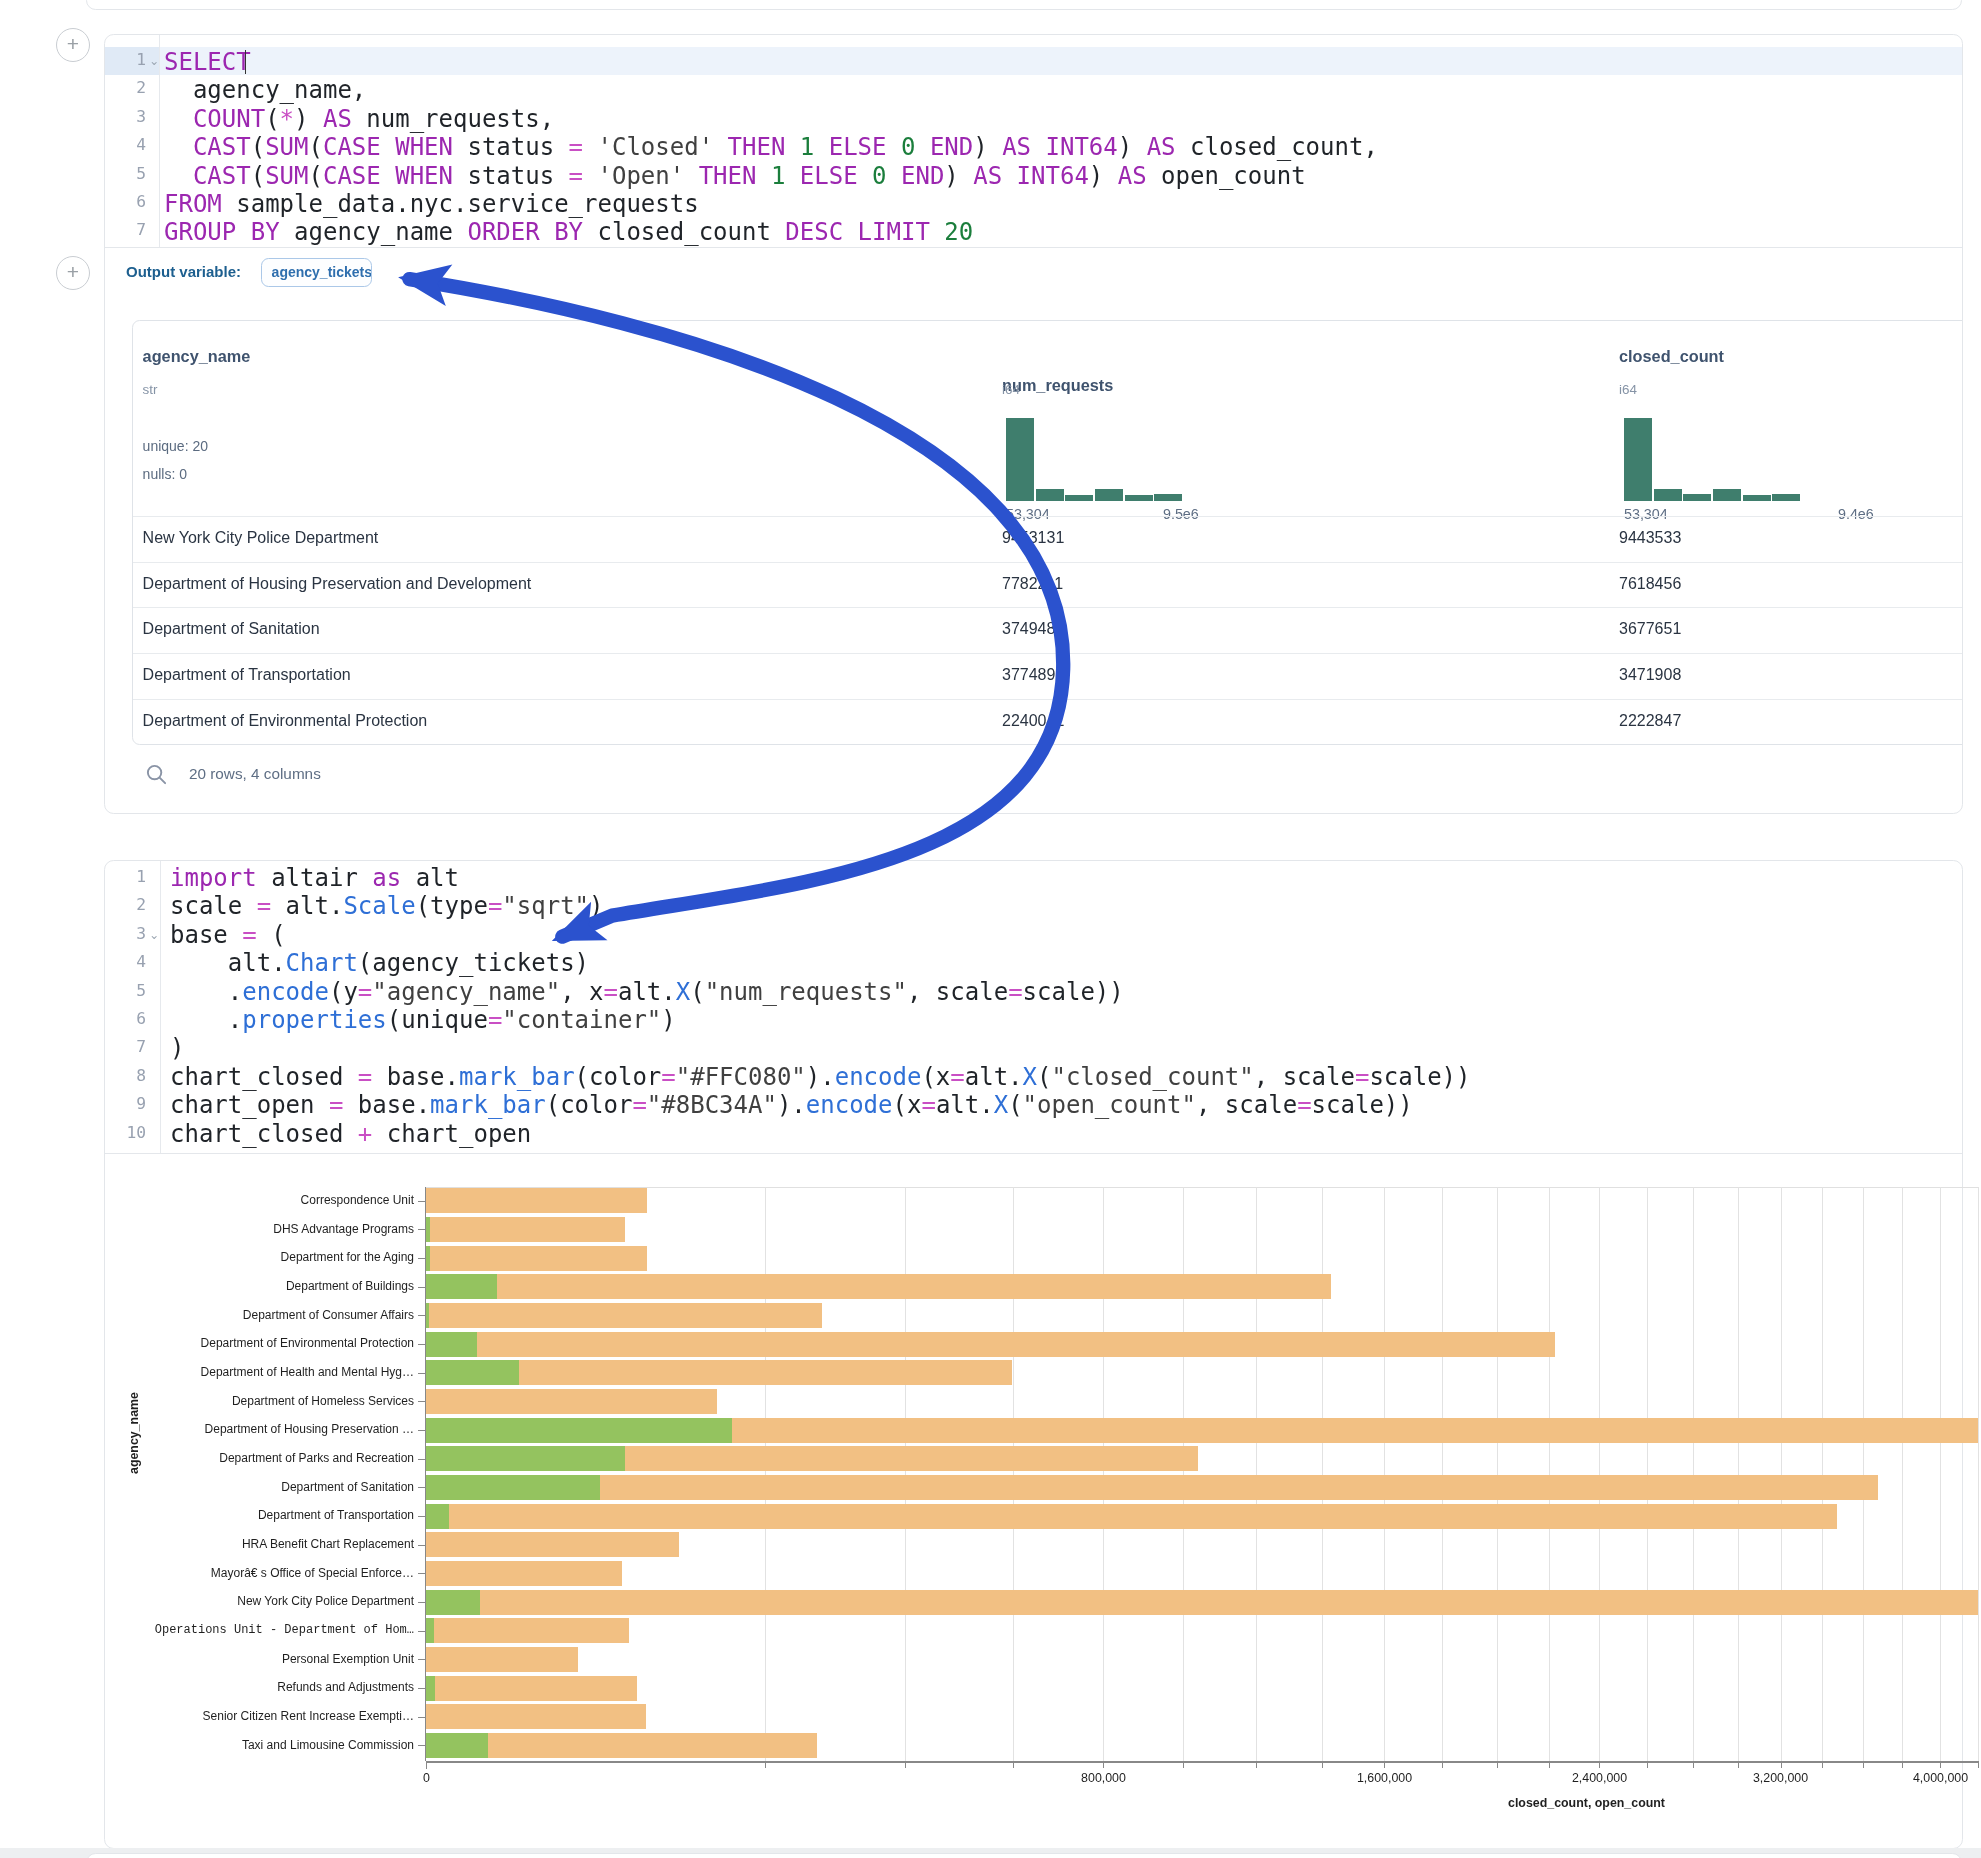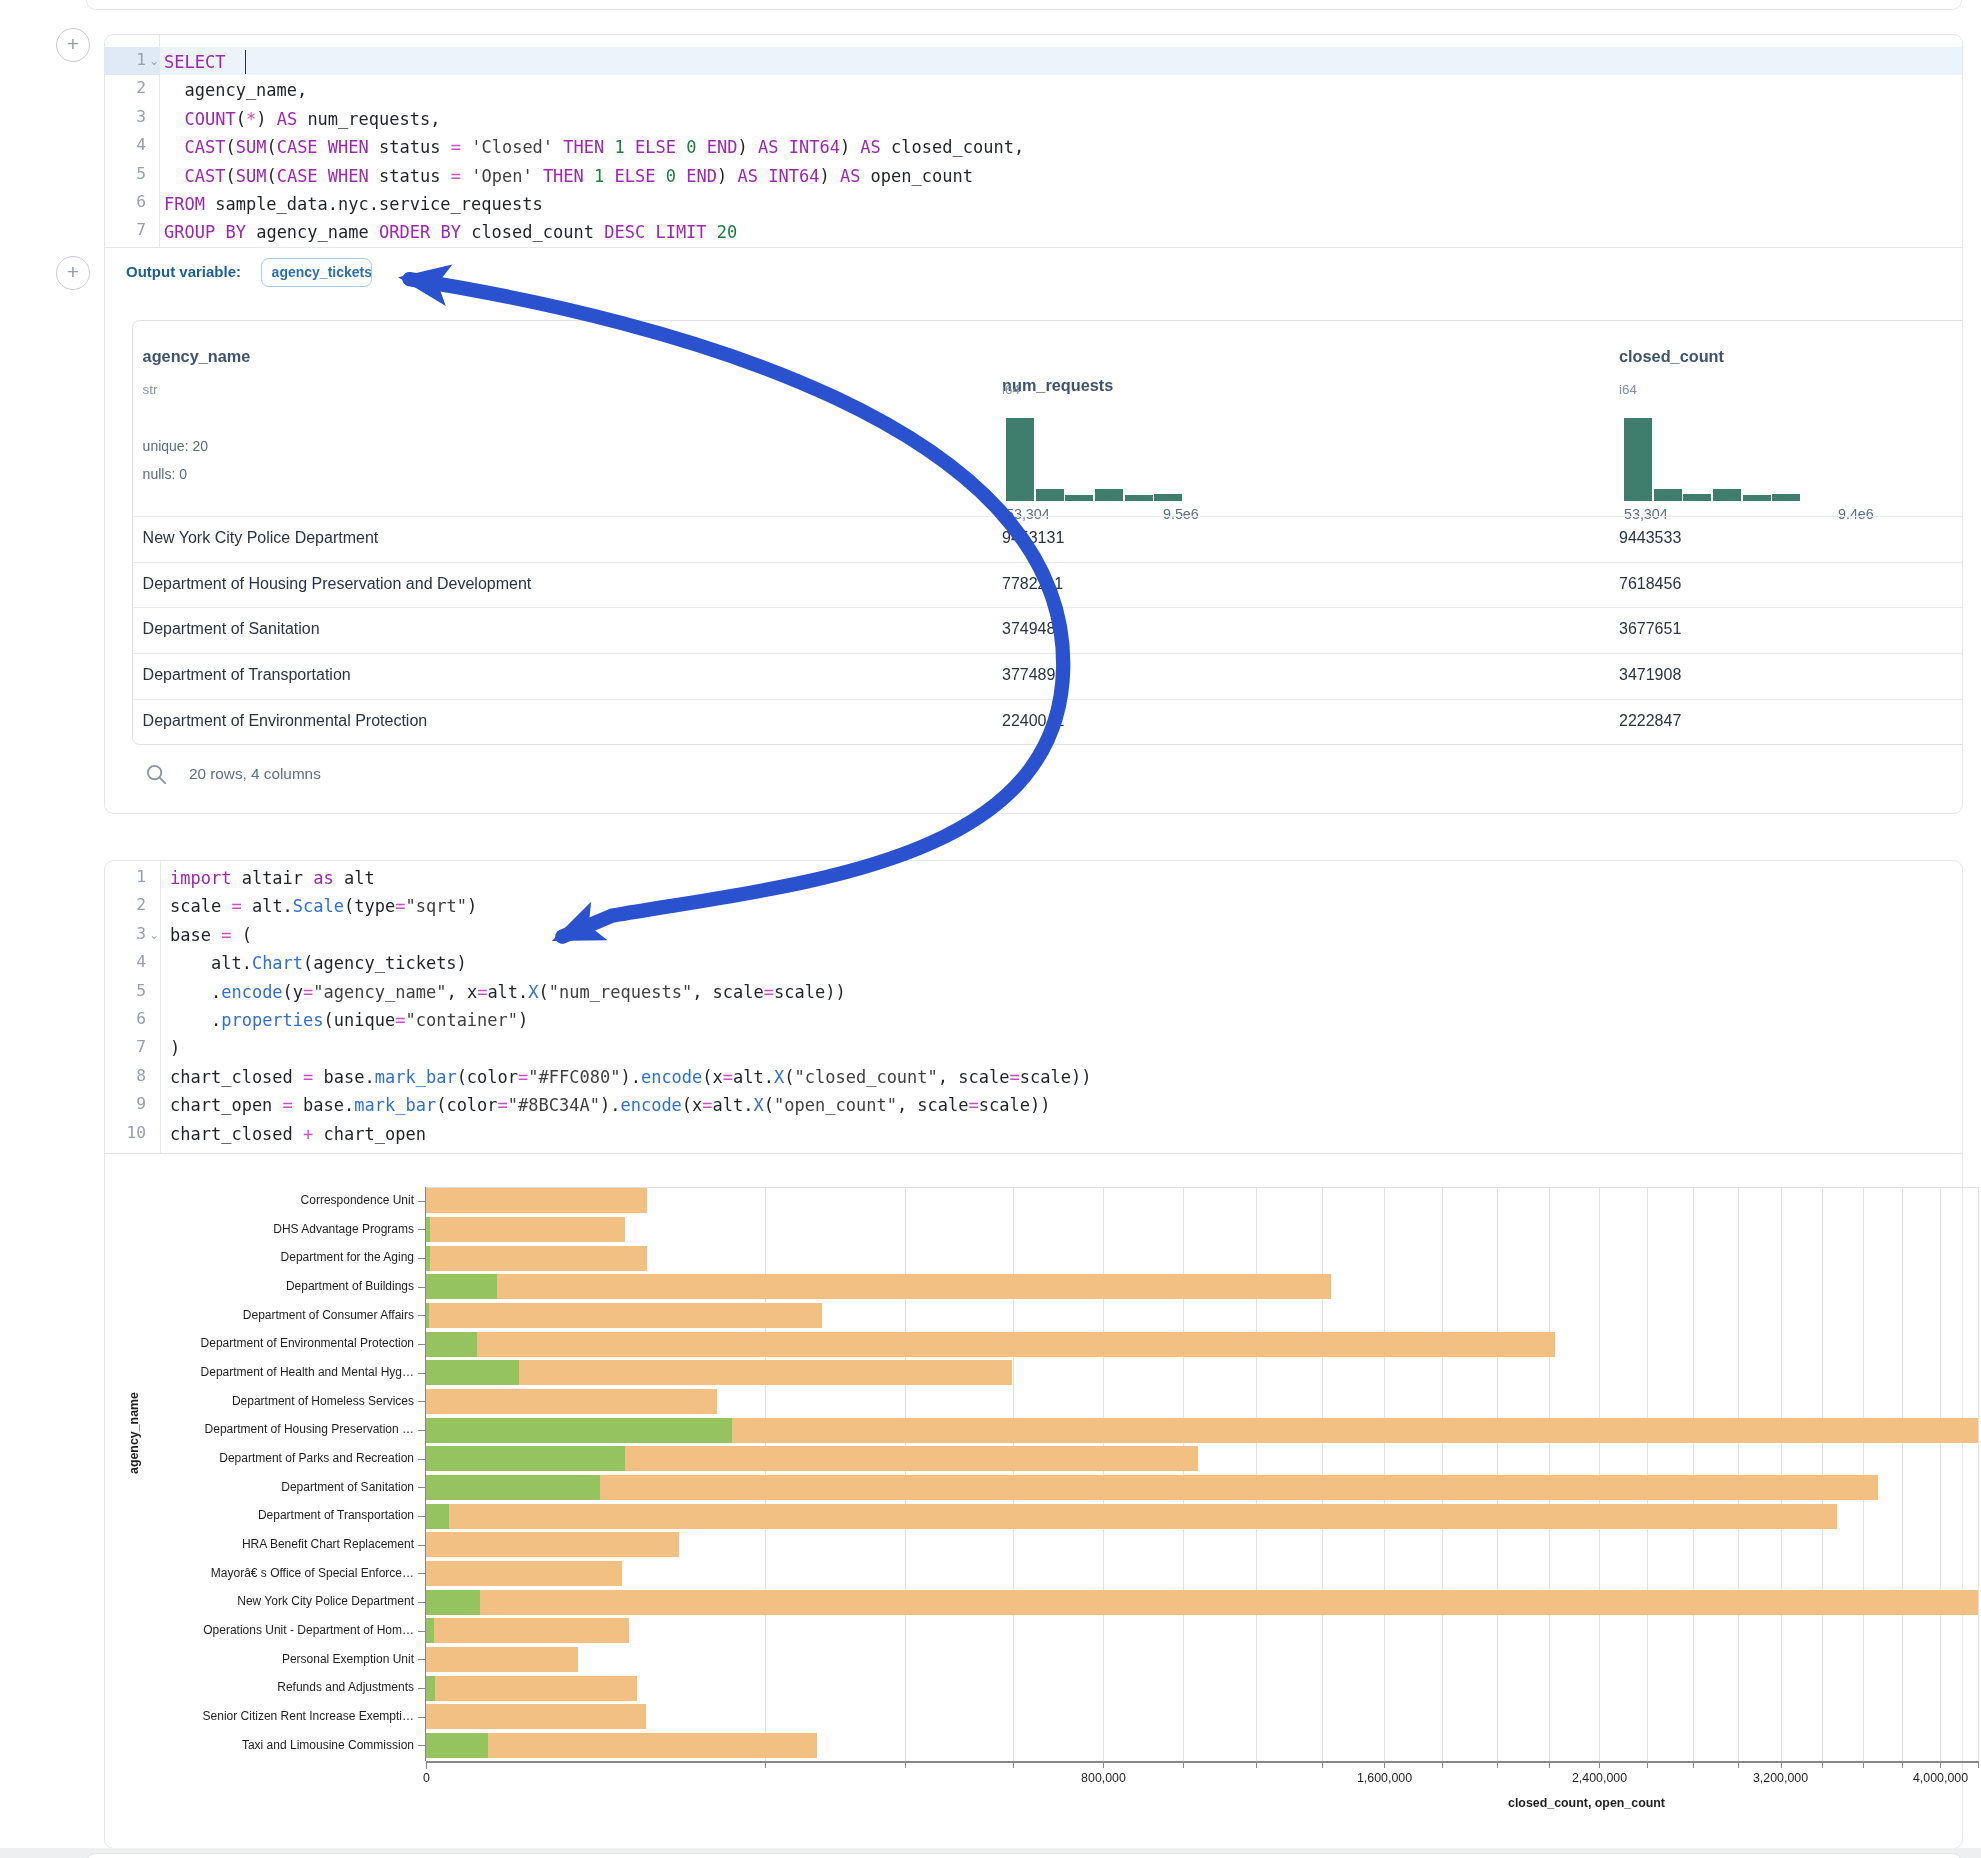--- a/index.html
+++ b/index.html
@@ -1,20 +1,20 @@
 <!DOCTYPE html>
 <html><head>
 <meta charset="utf-8">
 <style>
   html,body{margin:0;padding:0;background:#ffffff;}
   #page{position:relative;width:1982px;height:1858px;background:#fff;overflow:hidden;
         font-family:"Liberation Sans",sans-serif;}
   .abs{position:absolute;}
   .cell{position:absolute;background:#fff;border:1.4px solid #E3E6EA;border-radius:9.6px;}
-  .mono{font-family:"DejaVu Sans Mono",monospace;font-size:17px;line-height:28px;white-space:pre;color:#1F2328;}
+  .mono{font-family:"DejaVu Sans Mono",monospace;font-size:24px;line-height:28px;white-space:pre;color:#1F2328;}
   .gut{position:absolute;color:#98A1B0;font-family:"DejaVu Sans Mono",monospace;font-size:16.3px;text-align:right;}
   .chev{position:absolute;color:#9AA5B1;font-size:12.4px;}
   .tok-kw{color:#9C27B0;}
   .tok-str{color:#404040;}
   .tok-num{color:#1B7E3C;}
   .tok-op{color:#C94FC4;}
   .tok-fn{color:#2E6FD6;}
   .tok-pl{color:#1F2328;}
   .codeline{position:absolute;left:0;right:0;height:28px;}
   .hl{background:#EDF3FB;}
@@ -304,21 +304,21 @@
       <div class="bar abs" style="left: 426px; top: 1561px; width: 196px; background: rgb(242, 192, 131);"></div>
       <div class="tickv abs" style="left: 418px; top: 1573px; width: 7.6px; height: 1.4px;"></div>
       <div class="ylab abs" style="left: 143px; top: 1566px; width: 271px;">Mayorâ€ s Office of Special Enforce…</div>
       <div class="bar abs" style="left: 426px; top: 1590px; width: 1552px; background: rgb(242, 192, 131);"></div>
       <div class="bar abs" style="left: 426px; top: 1590px; width: 54px; background: rgb(148, 195, 95);"></div>
       <div class="tickv abs" style="left: 418px; top: 1602px; width: 7.6px; height: 1.4px;"></div>
       <div class="ylab abs" style="left: 143px; top: 1594px; width: 271px;">New York City Police Department</div>
       <div class="bar abs" style="left: 426px; top: 1618px; width: 203px; background: rgb(242, 192, 131);"></div>
       <div class="bar abs" style="left: 426px; top: 1618px; width: 7.6px; background: rgb(148, 195, 95);"></div>
       <div class="tickv abs" style="left: 418px; top: 1631px; width: 7.6px; height: 1.4px;"></div>
-      <div class="ylab abs" style="left: 143px; top: 1623px; width: 271px;">Operations Unit - Department of Hom…</div>
+      <div class="ylab abs" style="left: 143px; top: 1623px; width: 271px; font-family: Liberation Mono, monospace;">Operations Unit - Department of Hom…</div>
       <div class="bar abs" style="left: 426px; top: 1647px; width: 152px; background: rgb(242, 192, 131);"></div>
       <div class="tickv abs" style="left: 418px; top: 1659px; width: 7.6px; height: 1.4px;"></div>
       <div class="ylab abs" style="left: 143px; top: 1652px; width: 271px;">Personal Exemption Unit</div>
       <div class="bar abs" style="left: 426px; top: 1676px; width: 211px; background: rgb(242, 192, 131);"></div>
       <div class="bar abs" style="left: 426px; top: 1676px; width: 8.6px; background: rgb(148, 195, 95);"></div>
       <div class="tickv abs" style="left: 418px; top: 1688px; width: 7.6px; height: 1.4px;"></div>
       <div class="ylab abs" style="left: 143px; top: 1680px; width: 271px;">Refunds and Adjustments</div>
       <div class="bar abs" style="left: 426px; top: 1704px; width: 220px; background: rgb(242, 192, 131);"></div>
       <div class="tickv abs" style="left: 418px; top: 1717px; width: 7.6px; height: 1.4px;"></div>
       <div class="ylab abs" style="left: 143px; top: 1709px; width: 271px;">Senior Citizen Rent Increase Exempti…</div>

